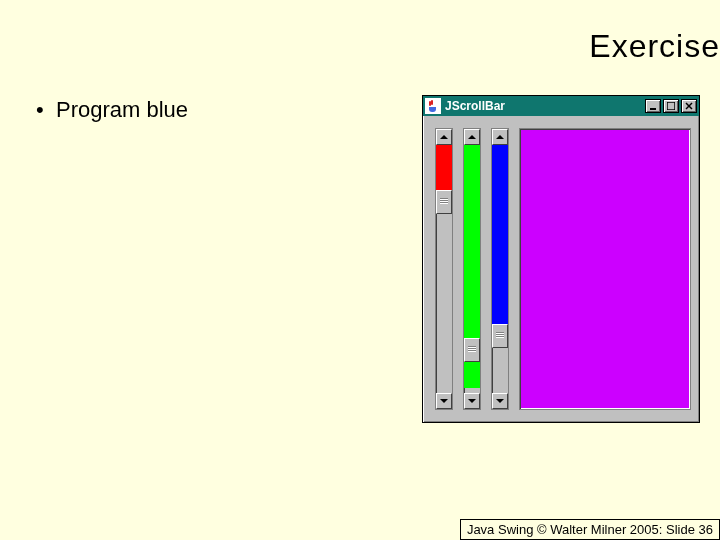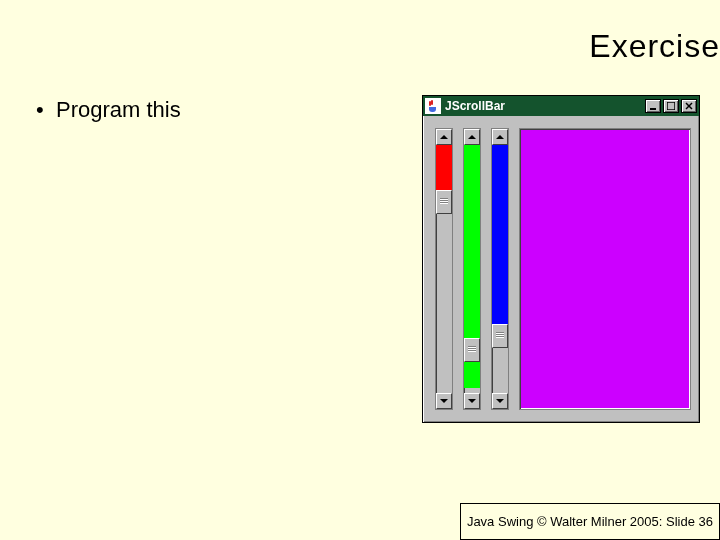--- a/index.html
+++ b/index.html
@@ -42,21 +42,21 @@
     left: 6px;
     top: 0;
   }
   .window {
     width: 278px;
     background: #c0c0c0;
     border: 1px solid #000;
     box-shadow: inset 1px 1px 0 #fff, inset -1px -1px 0 #808080;
   }
   .titlebar {
-    background: #14532d;
+    background: #0f766e;
     color: #fff;
     display: flex;
     align-items: center;
     height: 20px;
     padding: 0 2px;
     font-size: 12px;
     font-weight: bold;
   }
   .titlebar-icon {
     width: 16px;
@@ -177,33 +177,33 @@
     border: 1px solid #808080;
     box-shadow: inset 1px 1px 0 #404040, inset -1px -1px 0 #fff;
   }
   .footer {
     position: absolute;
     right: 0;
     bottom: 0;
     border: 1px solid #000;
     background: #ffffe0;
     font-size: 13px;
-    padding: 10px 6px;
+    padding: 2px 6px;
     color: #000;
   }
 </style>
 </head>
 <body>
 
 <h1 class="title">Exercise</h1>
 
 <div class="content">
   <div class="bullets">
     <ul>
-      <li>Program this</li>
+      <li>Program blue</li>
     </ul>
   </div>
 
   <div class="window">
     <div class="titlebar">
       <div class="titlebar-icon">
           <div class="java-cup"></div>
         </div>
       <span class="titlebar-text">JScrollBar</span>
       <div class="winbtns">

